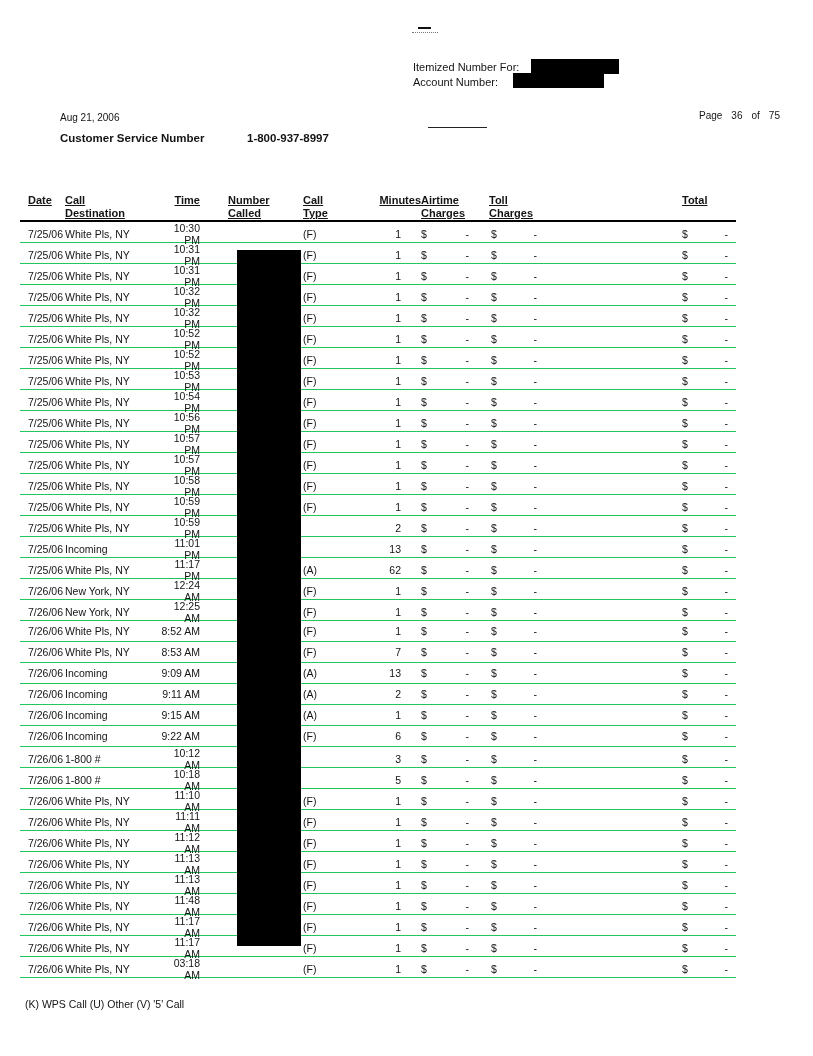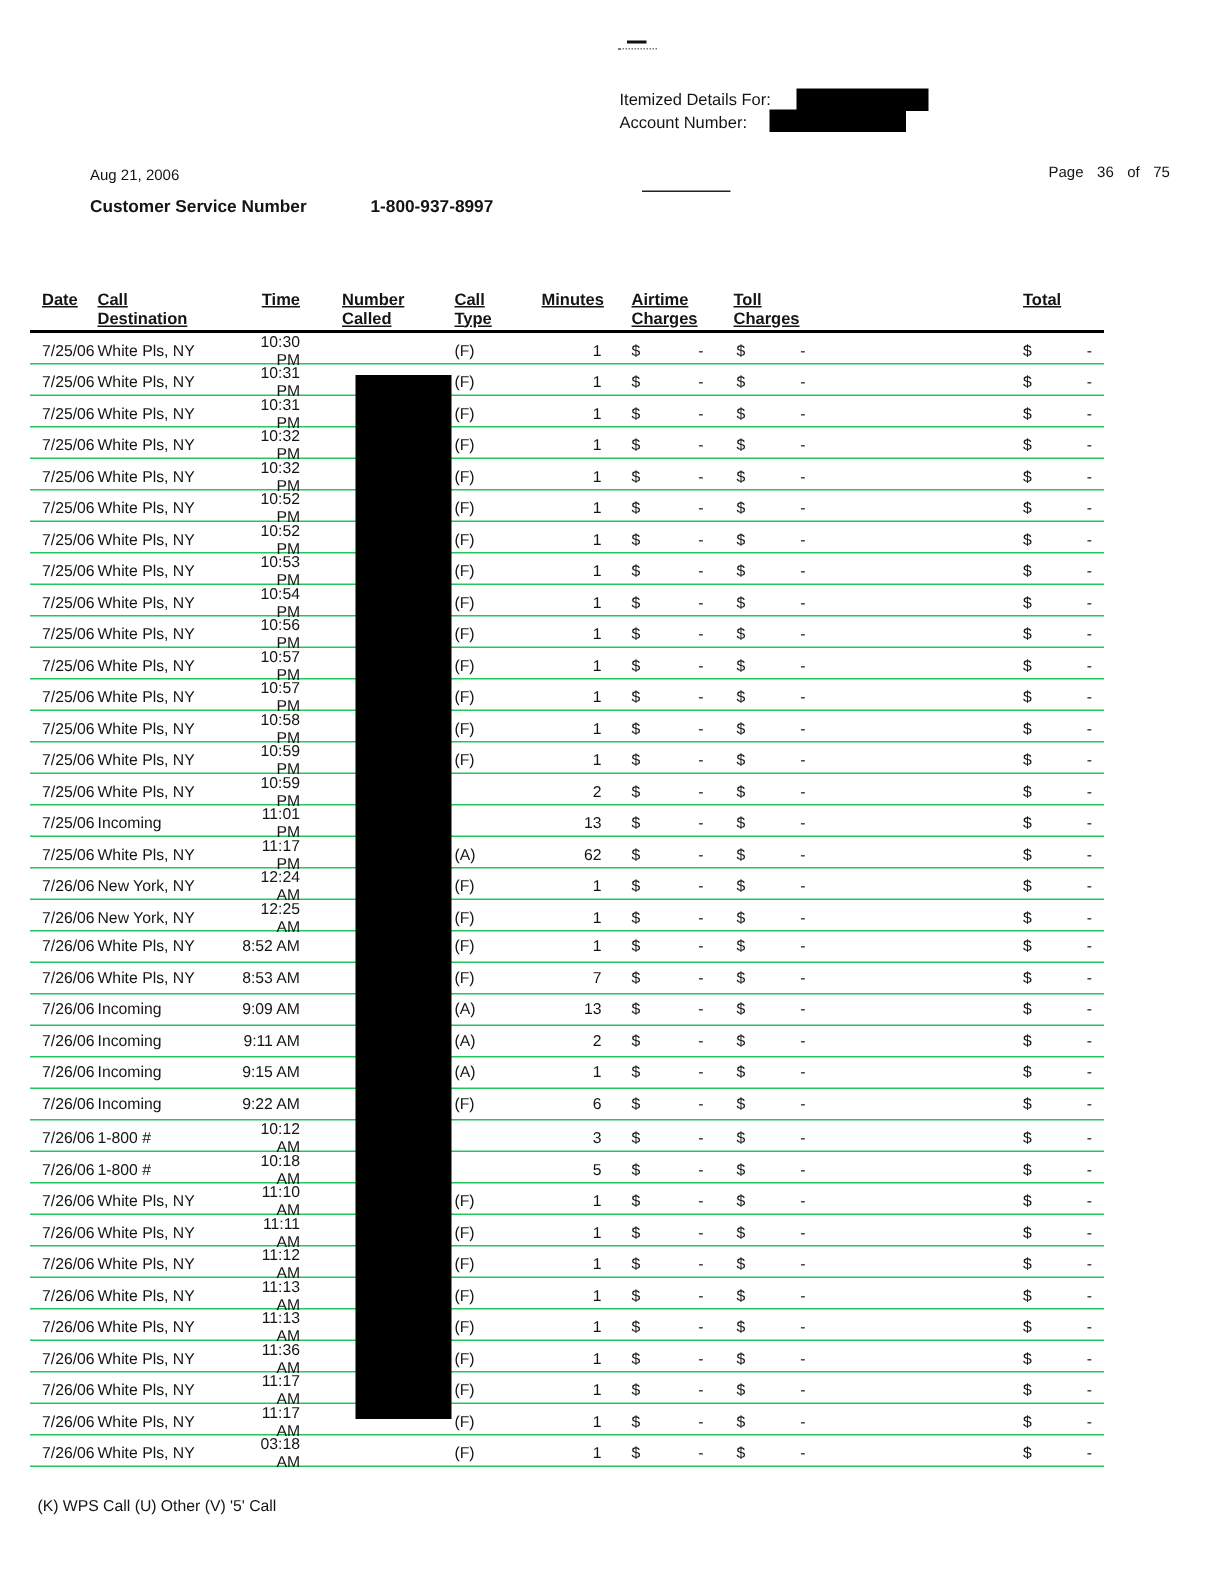--- a/index.html
+++ b/index.html
@@ -20,37 +20,37 @@
                padding-left:7px; font-weight:bold; font-style:italic; font-size:13.5px; }
   .hrow, .trow { display:grid; grid-template-columns:45px 95px 62px 79px 60px 60px 68px 70px 177px; }
   .hrow { height:32px; border-bottom:2px solid #000; font-weight:bold; font-size:11px;
           line-height:12.5px; padding-top:4px;text-decoration:underline; }
   .trow { height:21px; border-bottom:1px solid #22c55e; align-items:center; font-size:10.5px; }
   .cell.c1 { padding-left:8px; }
   .cell.c3 { text-align:right; padding-right:22px; }
   .cell.c4 { padding-left:6px; }
   .cell.c5 { padding-left:2px; }
   .cell.c6 { text-align:right; padding-right:20px; }
-  .hrow .cell.c6 { text-align:left; padding-right:0; }
+  .hrow .cell.c6 { text-align:right; padding-right:0; }
   .hrow .cell.c9 { padding-left:123px; }
   .charge { display:flex; justify-content:space-between; }
   .c7 .charge { padding-right:20px; }
   .c8 .charge { padding-left:2px; padding-right:22px; }
   .c9 .charge { margin-left:123px; width:46px; }
   .legend { font-size:10.5px; }
 </style>
 </head>
 <body>
 
 <div class="page">
 
   <div class="abs artifact-dash"></div>
   <div class="abs artifact-dots"></div>
 
-  <div class="abs hdr-label" style="left:413px; top:61px;">Itemized Details For:</div>
+  <div class="abs hdr-label" style="left:413px; top:61px;">Itemized Number For:</div>
   <div class="abs hdr-label" style="left:413px; top:76px;">Account Number:</div>
   <div class="redact" style="left:531px; top:59px; width:88px; height:15px;"></div>
   <div class="redact" style="left:513px; top:73px; width:91px; height:15px;"></div>
 
   <div class="abs bold" style="left:60px; top:92px; font-size:11.5px;">Customer Service Number</div>
   <div class="abs bold" style="left:247px; top:92px; font-size:11.5px;">1-800-937-8997</div>
   <div class="abs" style="left:60px; top:112px; font-size:10px;">Aug 21, 2006</div>
 
   <div class="abs page-info" style="left:699px; top:110px;text-align:right;">
     <span>Page</span>
@@ -927,21 +927,21 @@
           <div class="cell c9">
             <div class="charge">
               <span>$</span>
               <span>-</span>
             </div>
           </div>
         </div>
         <div class="trow">
           <div class="cell c1">7/26/06</div>
           <div class="cell c2">White Pls, NY</div>
-          <div class="cell c3">11:36 AM</div>
+          <div class="cell c3">11:48 AM</div>
           <div class="cell c4"></div>
           <div class="cell c5">(F)</div>
           <div class="cell c6">1</div>
           <div class="cell c7">
             <div class="charge">
               <span>$</span>
               <span>-</span>
             </div>
           </div>
           <div class="cell c8">

